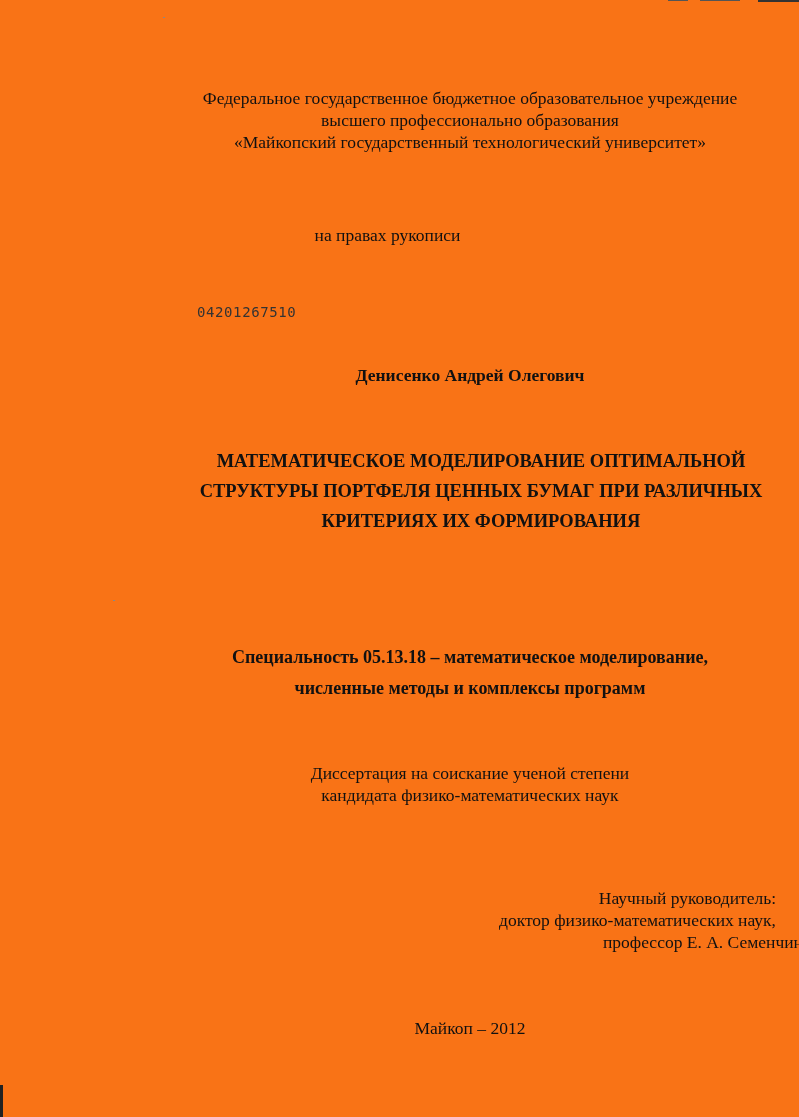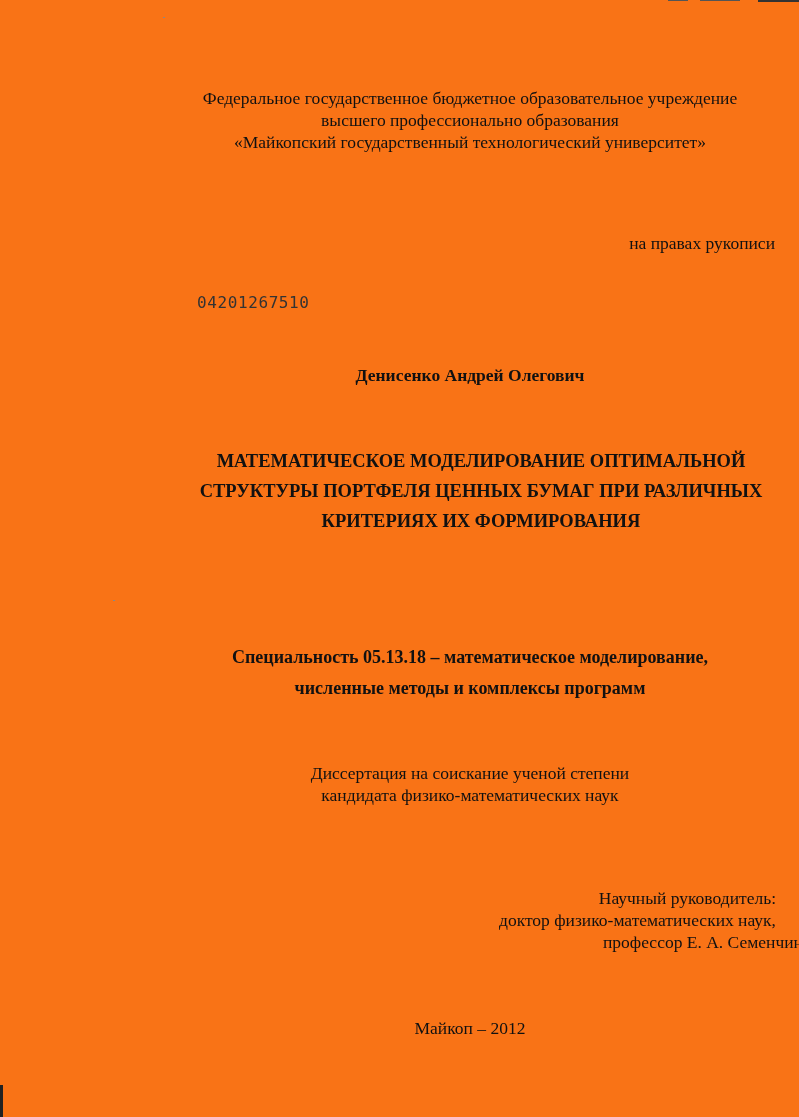--- a/index.html
+++ b/index.html
@@ -42,23 +42,23 @@
       left: 0;
       width: 962px;
       text-align: center;
     }
     .right {
       text-align: right;
     }
     .stamp {
       position: absolute;
       left: 197px;
-      top: 293px;
+      top: 304px;
       font-family: "DejaVu Sans Mono", monospace;
-      font-size: 16px;
+      font-size: 14px;
       letter-spacing: 0.6px;
       color: #333333;
     }
     .scan-mark {
       position: absolute;
       background: #555555;
     }
     .left-edge {
       position: absolute;
       left: 0;
@@ -82,21 +82,21 @@
   <div class="scan-mark" style="left:700px;top:0;width:40px;height:1px;"></div>
   <div class="scan-mark" style="left:758px;top:0;width:41px;height:2px;background:#333;"></div>
   <div class="speck" style="left:163px;top:17px;"></div>
   <div class="speck" style="left:113px;top:600px;"></div>
   <div class="left-edge"></div>
 
   <div class="line center" style="top:87px;">Федеральное государственное бюджетное образовательное учреждение</div>
   <div class="line center" style="top:109px;">высшего профессионально образования</div>
   <div class="line center" style="top:131px;">«Майкопский государственный технологический университет»</div>
 
-  <div class="line right" style="top:232px; left:0; width:775px;">на правах рукописи</div>
+  <div class="line right" style="top:224px; left:0; width:775px;text-align:center;">на правах рукописи</div>
 
   <div class="stamp">04201267510</div>
 
   <div class="line center bold" style="top:364px;">Денисенко Андрей Олегович</div>
 
   <div class="title-line" style="top:449px;">МАТЕМАТИЧЕСКОЕ МОДЕЛИРОВАНИЕ ОПТИМАЛЬНОЙ</div>
   <div class="title-line" style="top:479px;">СТРУКТУРЫ ПОРТФЕЛЯ ЦЕННЫХ БУМАГ ПРИ РАЗЛИЧНЫХ</div>
   <div class="title-line" style="top:509px;">КРИТЕРИЯХ ИХ ФОРМИРОВАНИЯ</div>
 
   <div class="line center bold" style="top:646px; font-size:18px;">Специальность 05.13.18 – математическое моделирование,</div>

